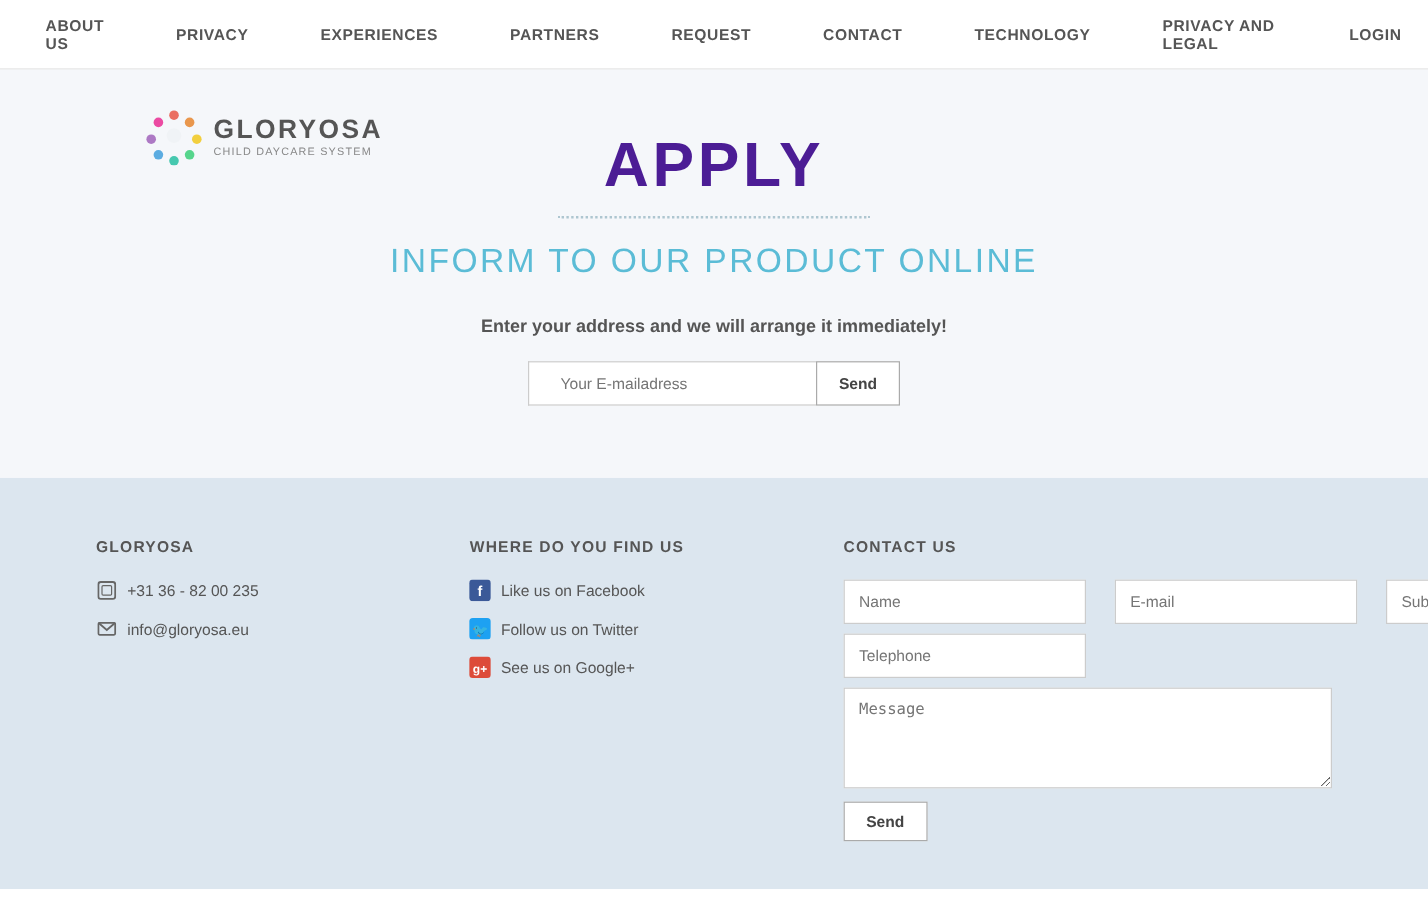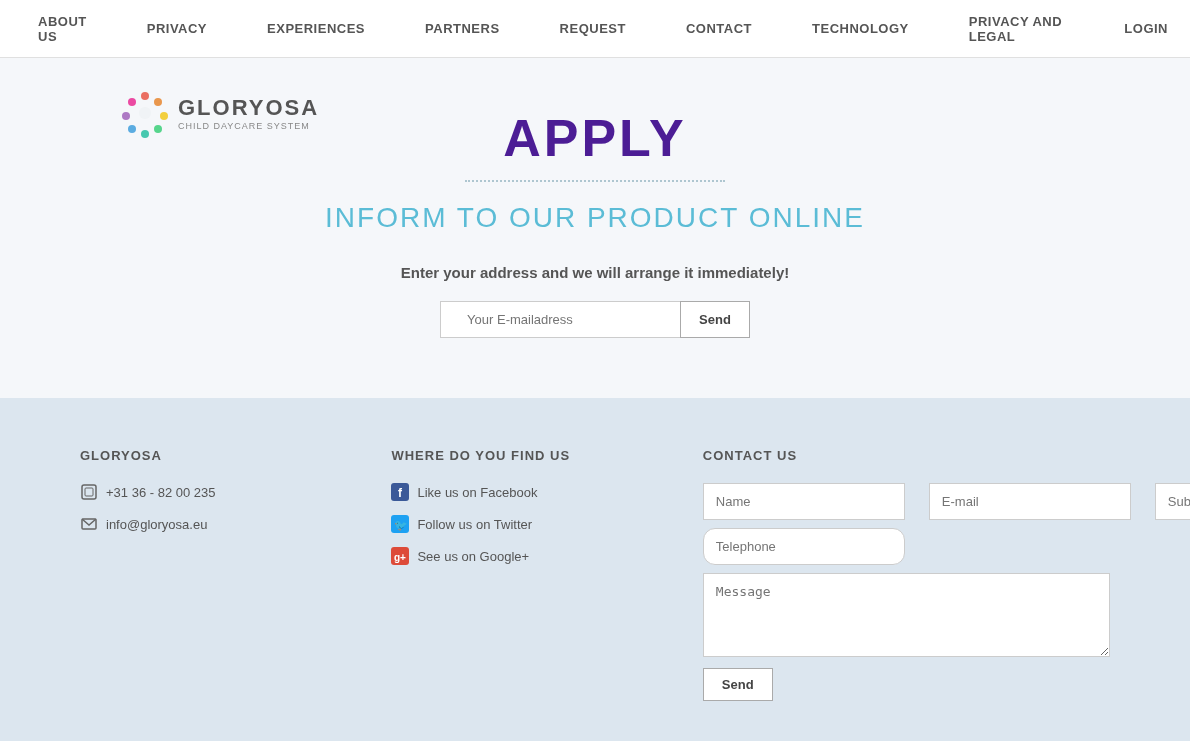--- a/index.html
+++ b/index.html
@@ -295,18 +295,18 @@
   </div>
 
   <div class="footer-col contact-col">
     <div class="footer-heading">CONTACT US</div>
     <div class="contact-row">
       <input class="contact-input" type="text" placeholder="Name" style="">
       <input class="contact-input" type="email" placeholder="E-mail" style="">
       <input class="contact-input" type="text" placeholder="Subject" style="">
     </div>
     <div class="contact-row">
-      <input class="contact-input" type="tel" style="flex: 0 0 48%; border-radius: 12px;" placeholder="Telephone">
+      <input class="contact-input" type="tel" style="flex: 0 0 48%;" placeholder="Telephone">
     </div>
     <textarea class="contact-textarea" placeholder="Message" style=""></textarea>
     <button class="send-btn-contact">Send</button>
   </div>
 </div>
 
 </body></html>

